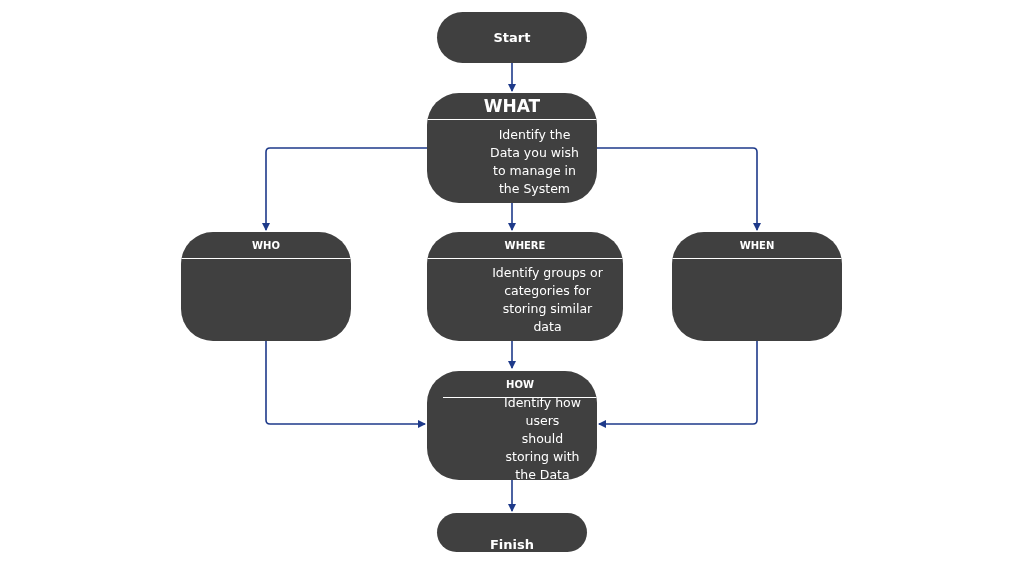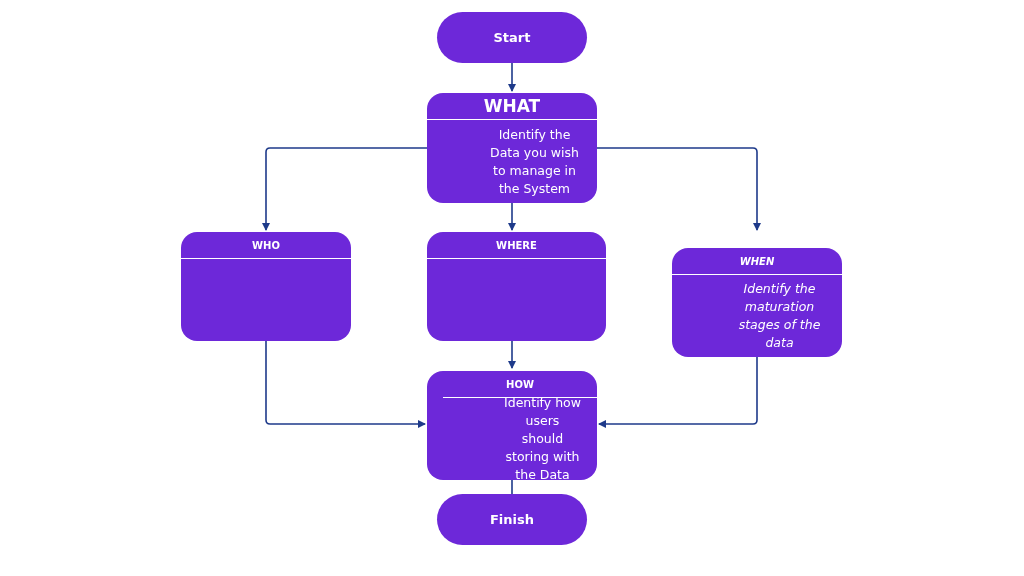--- a/index.html
+++ b/index.html
@@ -1,19 +1,19 @@
 <!DOCTYPE html>
 <html><head>
 <meta charset="utf-8">
 <style>
   html, body { margin: 0; padding: 0; background: #ffffff; }
   body { width: 1024px; height: 576px; position: relative; overflow: hidden; font-family: "DejaVu Sans", sans-serif; }
-  .node { position: absolute; background: #6d28d9; color: #ffffff; box-sizing: border-box; }
+  .node { position: absolute; background: #404040; color: #ffffff; box-sizing: border-box; }
   .pill { border-radius: 26px; display: flex; align-items: center; justify-content: center; font-weight: bold; font-size: 13px; }
-  .card { border-radius: 16px; overflow: hidden; }
+  .card { border-radius: 32px; overflow: hidden; }
   .card .hdr { height: 26px; display: flex; align-items: center; justify-content: center; font-weight: bold; font-size: 10px; border-bottom: 1.5px solid #ffffff; }
   .card .hdr.big { font-size: 17px; }
   .card .body { display: flex; align-items: center; justify-content: center; text-align: center; font-size: 12.5px; line-height: 18px; padding: 0 16px; height: calc(100% - 27px); margin-left: 45px; }
   svg.edges { position: absolute; left: 0; top: 0; }
 </style>
 </head>
 <body>
 
 <svg class="edges" width="1024" height="576">
   <defs>
@@ -39,29 +39,29 @@
 
 <div class="node card" style="left:427px; top:93px; width:170px; height:110px;">
   <div class="hdr big">WHAT</div>
   <div class="body">Identify the Data you wish to manage in the System</div>
 </div>
 
 <div class="node card" style="left:181px; top:232px; width:170px; height:109px;">
   <div class="hdr">WHO</div>
 </div>
 
-<div class="node card" style="left:427px; top:232px; width:179px; height:109px;">
+<div class="node card" style="left:427px; top:232px; width:196px; height:109px;">
   <div class="hdr">WHERE</div>
+  <div class="body">Identify groups or categories for storing similar data</div>
 </div>
 
-<div class="node card" style="left:672px; top:248px; width:170px; height:109px;font-style:italic;">
+<div class="node card" style="left:672px; top:232px; width:170px; height:109px;">
   <div class="hdr">WHEN</div>
-  <div class="body">Identify the maturation stages of the data</div>
 </div>
 
 <div class="node card" style="left:427px; top:371px; width:170px; height:109px;padding-left:16px;">
   <div class="hdr">HOW</div>
   <div class="body">Identify how users should storing with the Data</div>
 </div>
 
-<div class="node pill" style="left:437px; top:494px; width:150px; height:51px;">
+<div class="node pill" style="left:437px; top:513px; width:150px; height:39px;align-items:flex-end;">
   <span>Finish</span>
 </div>
 
 </body></html>

